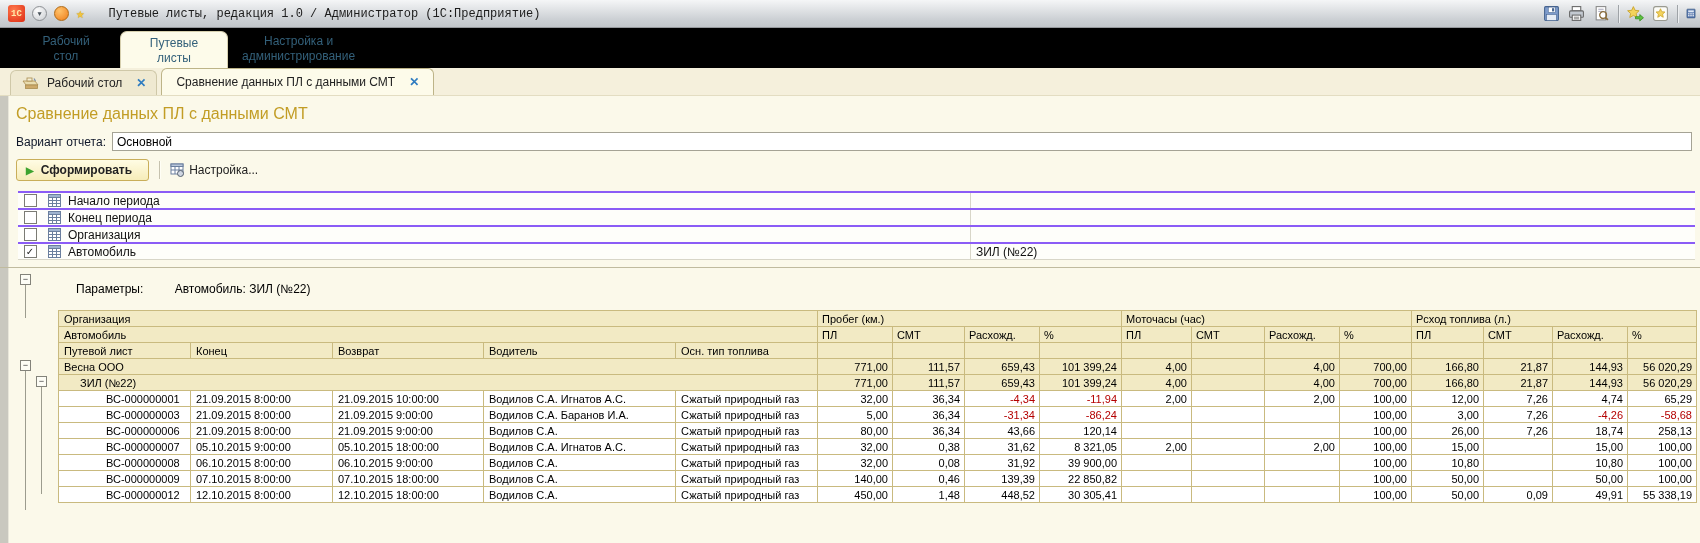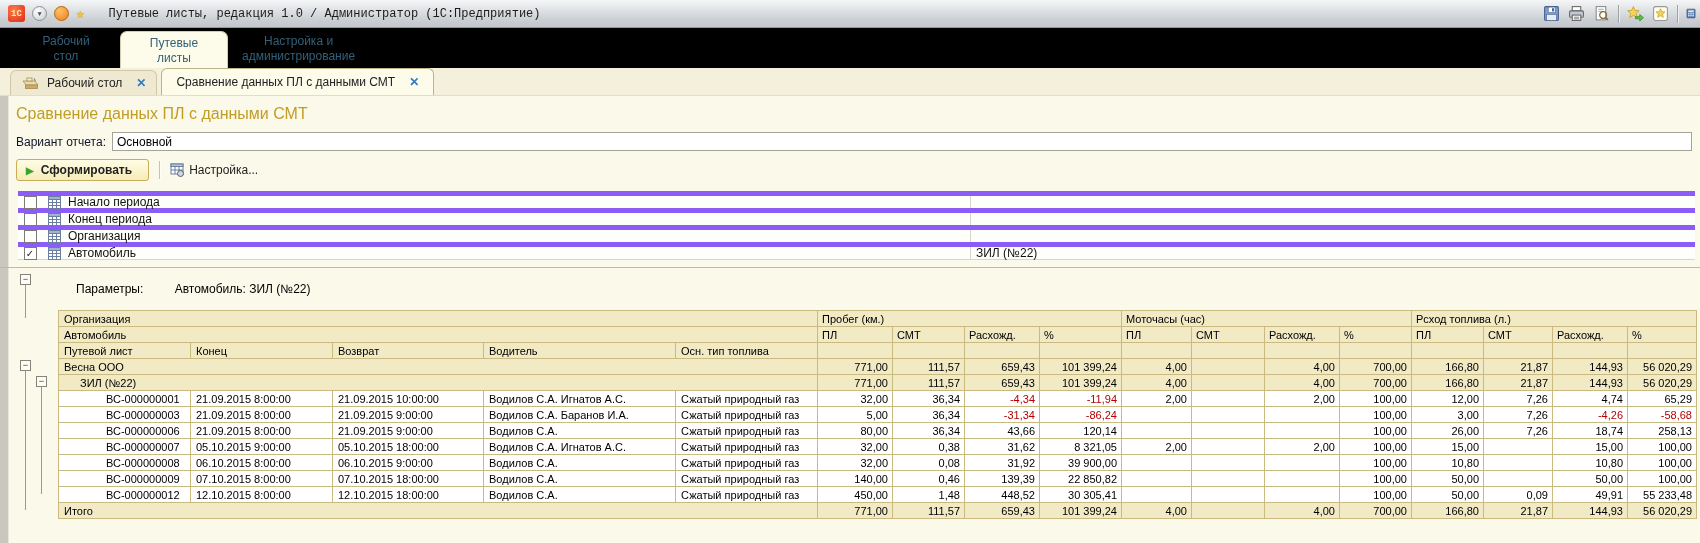--- a/index.html
+++ b/index.html
@@ -46,21 +46,21 @@
 
   .cmdbar { display:flex; align-items:center; margin:8px 0 0 16px; gap:10px; }
   .gen-btn { display:flex; align-items:center; gap:7px; padding:3px 16px 3px 9px; font-size:12px; font-weight:bold; color:#222;
              background:linear-gradient(#fffce4,#f6ecb9); border:1px solid #c9ae5a; border-radius:3px; }
   .gen-btn .play { color:#3da32f; font-size:10px; }
   .cmd-sep { width:1px; height:18px; background:#c6c2ae; box-shadow:1px 0 0 #fffef5; }
   .set-btn { display:flex; align-items:flex-start; gap:5px; font-size:12px; color:#222; background:transparent; border:none; }
 
   
   .filters { margin:10px 5px 0 18px; border-bottom:1px solid #d8d6c8; }
-  .f-row { display:flex; align-items:center; height:17px; background:#fefefa; border-top:5px solid #8b5cf6; }
+  .f-row { display:flex; align-items:center; height:17px; background:#fefefa; border-top:2px solid #8b5cf6; }
   .f-cbcell { width:24px; display:flex; justify-content:center; }
   .f-cb { width:13px; height:13px; border:1px solid #7b7b74; background:#fff; font-size:10px; line-height:11px; text-align:center; color:#1a1a1a; }
   .f-iconcell { width:24px; display:flex; justify-content:center; }
   .f-label { width:904px; font-size:12px; color:#111; padding-left:2px; }
   .f-value { flex:1; font-size:12px; color:#111; border-left:1px solid #d8d6c8; height:100%; display:flex; align-items:center; padding-left:5px; }
 
   
   .reportarea { position:relative; margin-top:7px; border-top:1px solid #c0bb9e; height:292px; }
   .spinebox { position:absolute; width:11px; height:11px; border:1px solid #83837a; background:#fdfdf5; color:#333;
               font-size:9px; line-height:9px; text-align:center; z-index:3; }
@@ -510,33 +510,18 @@
             <td class="num">1,48</td>
             <td class="num">448,52</td>
             <td class="num">30 305,41</td>
             <td class="num"></td>
             <td class="num"></td>
             <td class="num"></td>
             <td class="num">100,00</td>
             <td class="num">50,00</td>
             <td class="num">0,09</td>
             <td class="num">49,91</td>
-            <td class="num">55 233,48</td>
-          </tr>
-          <tr class="grp">
-            <td class="ind1" colspan="5">Итого</td>
-            <td class="num">771,00</td>
-            <td class="num">111,57</td>
-            <td class="num">659,43</td>
-            <td class="num">101 399,24</td>
-            <td class="num">4,00</td>
-            <td class="num"></td>
-            <td class="num">4,00</td>
-            <td class="num">700,00</td>
-            <td class="num">166,80</td>
-            <td class="num">21,87</td>
-            <td class="num">144,93</td>
-            <td class="num">56 020,29</td>
+            <td class="num">55 338,19</td>
           </tr>
         </tbody>
       </table>
   </div>
 </div>
 
 </body></html>

